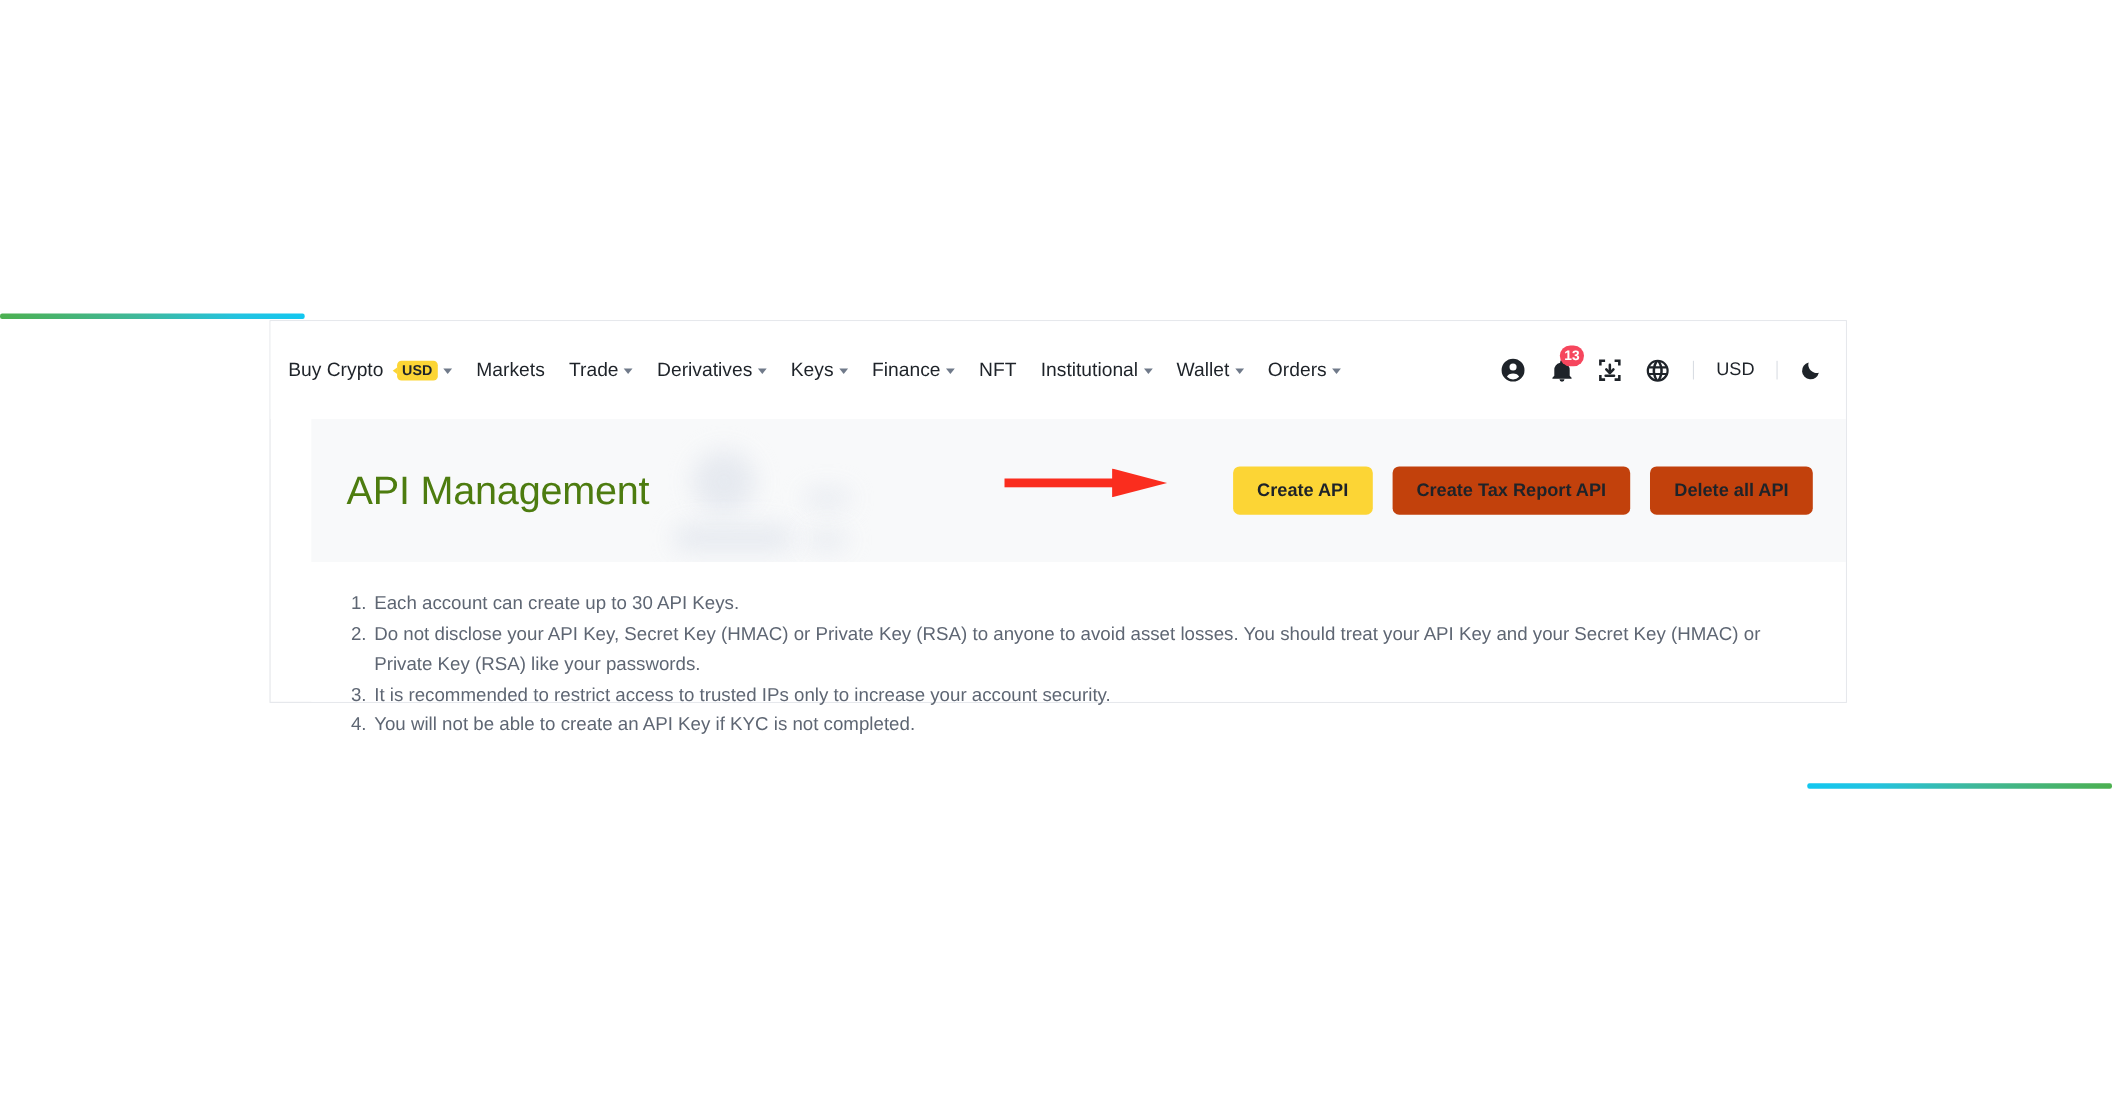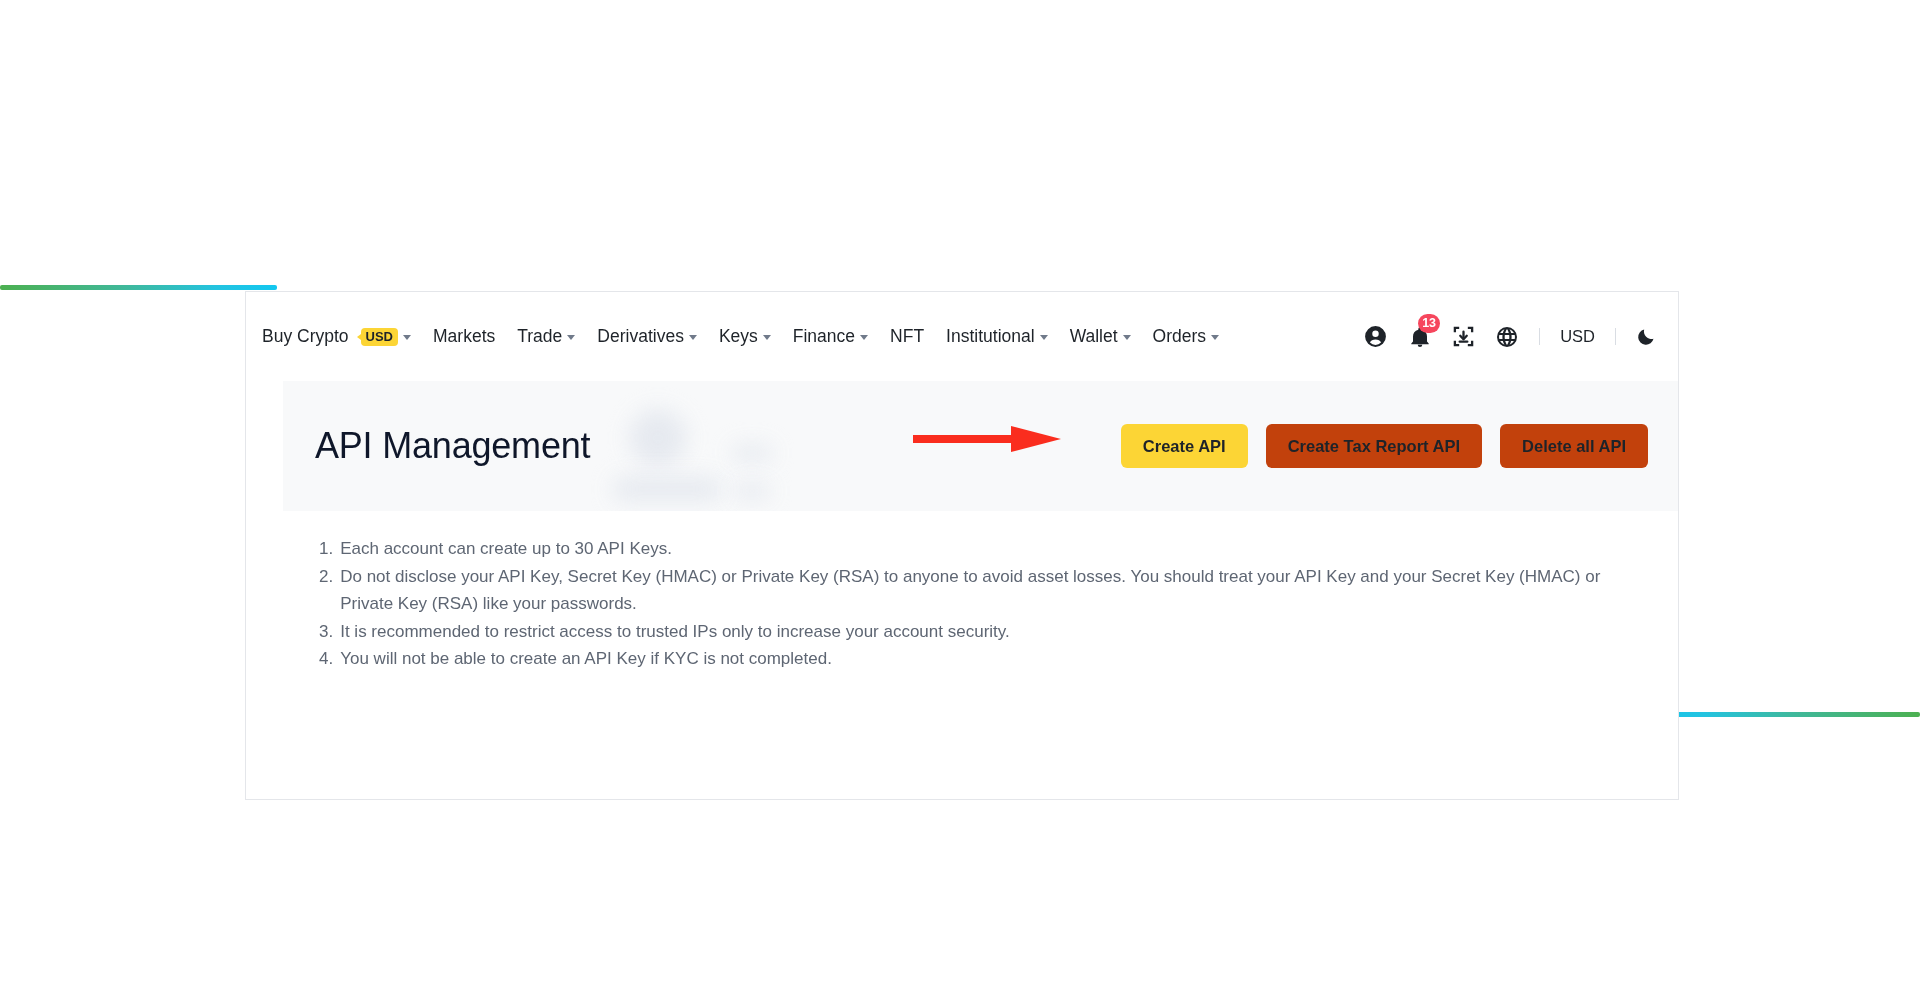--- a/index.html
+++ b/index.html
@@ -34,21 +34,21 @@
     width: 277px;
     background: linear-gradient(90deg, #12c7f0 0%, #23c3e0 22%, #3fb89a 55%, #4cb050 100%);
   }
 
   
   #app-card {
     position: absolute;
     left: 245px;
     top: 291px;
     width: 1434px;
-    height: 509px;
+    height: 348px;
     background: #ffffff;
     border: 1px solid #e4e6ea;
     box-sizing: border-box;
   }
 
   
   #top-nav {
     position: absolute;
     left: 0;
     top: 0;
@@ -160,21 +160,21 @@
     top: 89px;
     right: 0;
     height: 130px;
     background: #f8f9fa;
     display: flex;
     align-items: center;
     box-sizing: border-box;
   }
   #page-title {
     font-size: 36px;
-    color: #0f172a;
+    color: #4d7c0f;
     margin-left: 32px;
     letter-spacing: -0.2px;
     white-space: nowrap;
   }
 
   
   #redacted-user {
     position: absolute;
     left: 330px;
     top: 22px;

